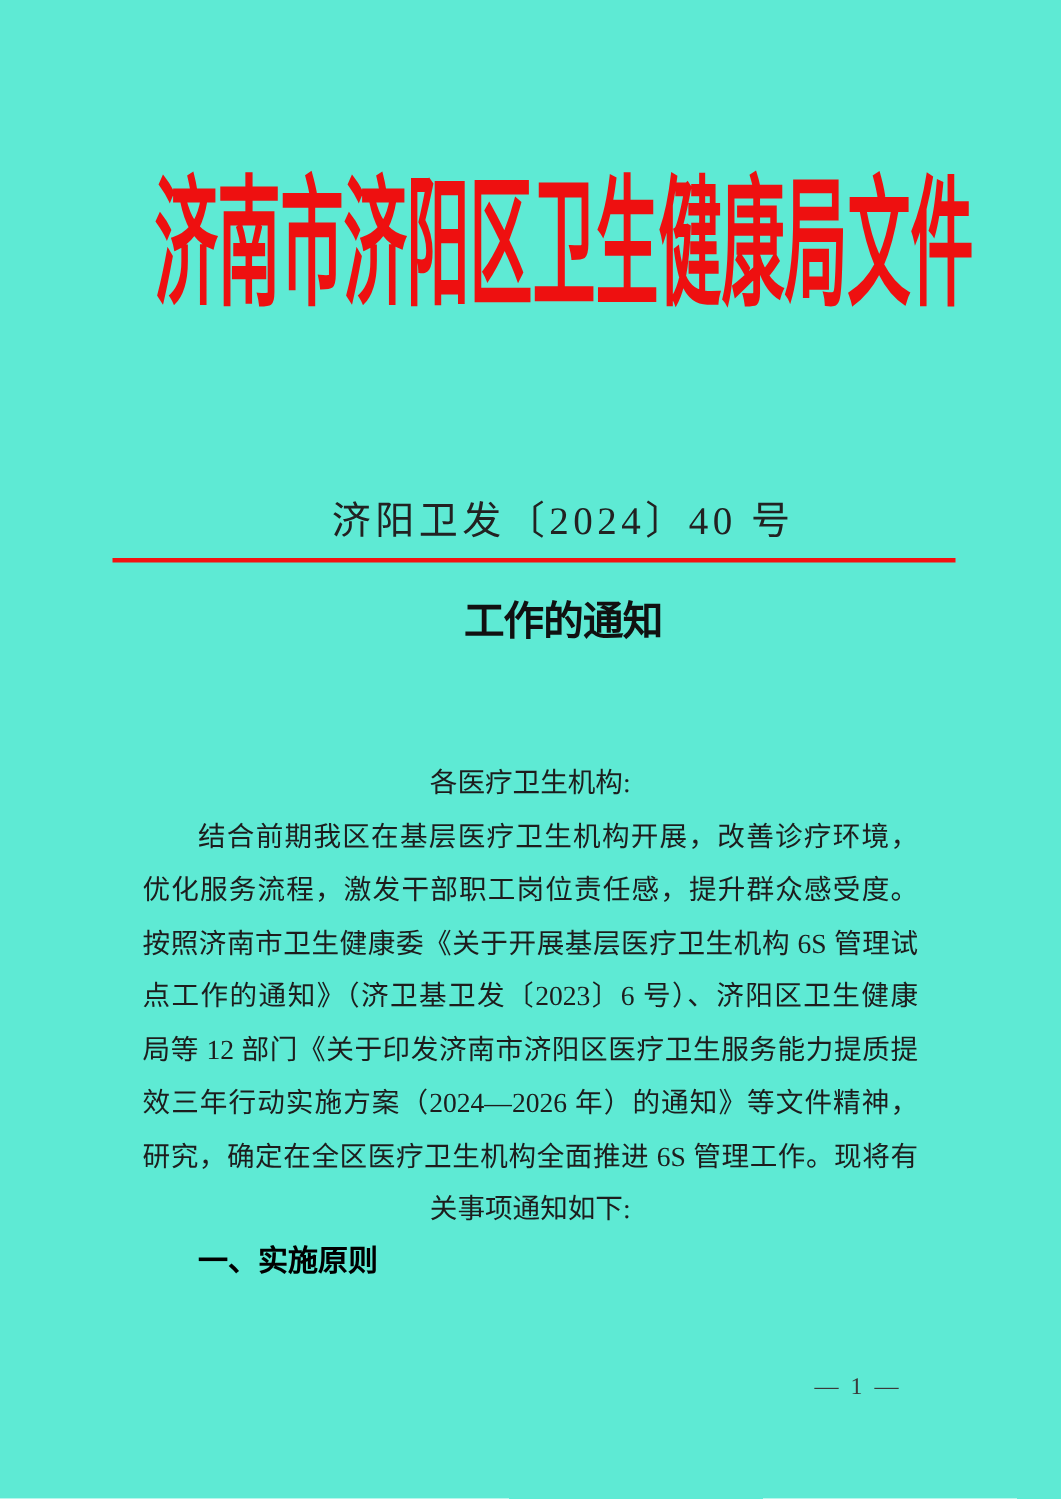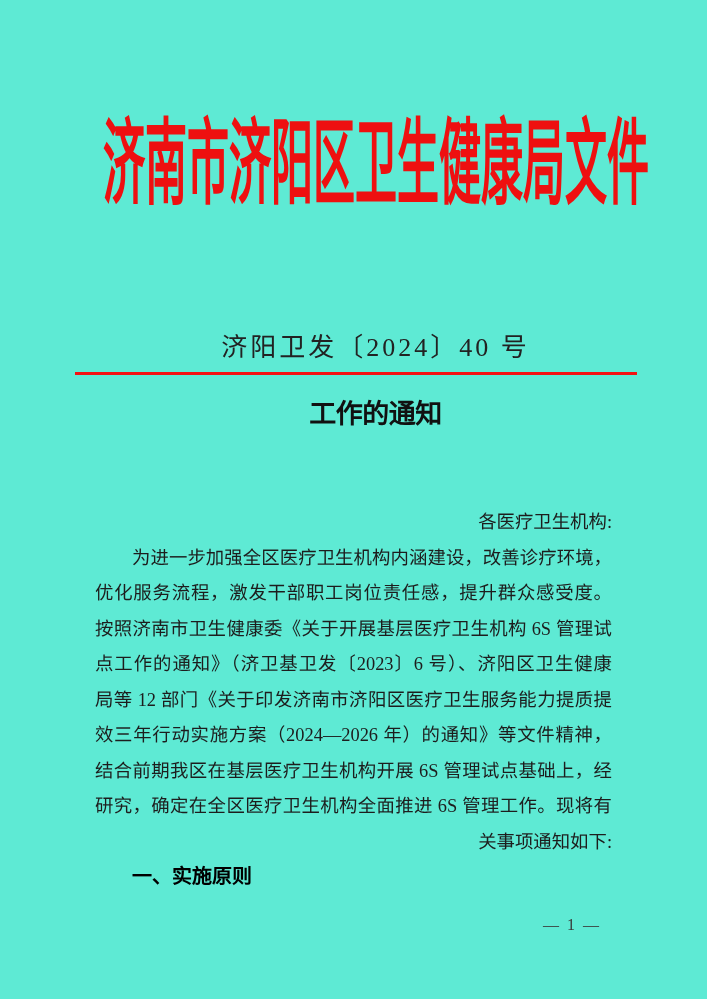--- a/index.html
+++ b/index.html
@@ -65,21 +65,21 @@
   }
   .body-block {
     position: absolute;
     left: 95px;
     top: 505px;
     width: 517px;
     font-size: 18.4px;
     line-height: 35.5px;
     color: #1d1d1d;
   }
-  .line { text-align: right; }
+  .line { text-align: center; }
   .line.j {
     text-align: justify;
     text-align-last: justify;
   }
   .line.indent { text-indent: 37px; }
   .section-heading {
     font-family: Liberation Mono, monospace;
     font-weight: bold;
     font-size: 20px;
     line-height: 35.5px;
@@ -108,27 +108,26 @@
   <div class="doc-number">济阳卫发〔2024〕40 号</div>
 
   <div class="red-line"></div>
 
   <div class="doc-title">
     <div>工作的通知</div>
   </div>
 
   <div class="body-block">
     <div class="line">各医疗卫生机构:</div>
-    <div class="line j indent">为进一步加强全区医疗卫生机构内涵建设，改善诊疗环境，</div>
+    <div class="line j indent">结合前期我区在基层医疗卫生机构开展，改善诊疗环境，</div>
     <div class="line j">优化服务流程，激发干部职工岗位责任感，提升群众感受度。</div>
     <div class="line j">按照济南市卫生健康委《关于开展基层医疗卫生机构 6S 管理试</div>
     <div class="line j">点工作的通知》（济卫基卫发〔2023〕6 号）、济阳区卫生健康</div>
     <div class="line j">局等 12 部门《关于印发济南市济阳区医疗卫生服务能力提质提</div>
     <div class="line j">效三年行动实施方案（2024—2026 年）的通知》等文件精神，</div>
-    <div class="line j">结合前期我区在基层医疗卫生机构开展 6S 管理试点基础上，经</div>
     <div class="line j">研究，确定在全区医疗卫生机构全面推进 6S 管理工作。现将有</div>
     <div class="line">关事项通知如下:</div>
     <div class="section-heading">一、实施原则</div>
   </div>
 
   <div class="page-number">— 1 —</div>
 
 </div>
 
 </body></html>

